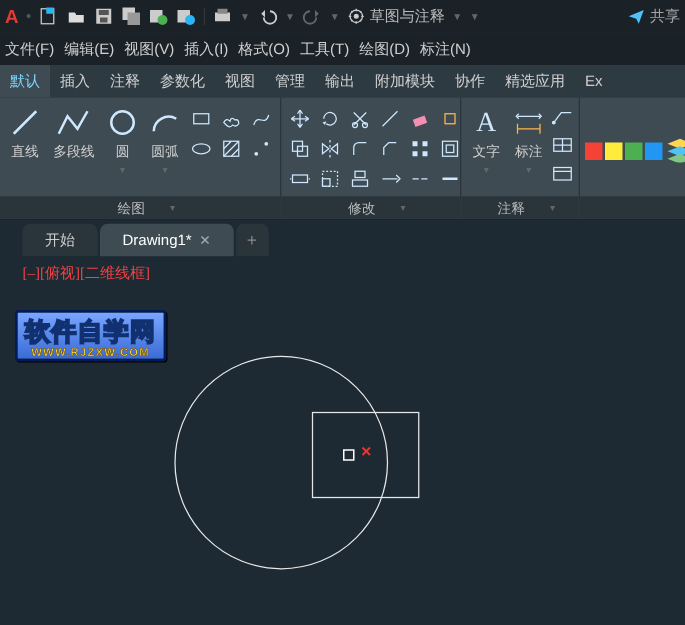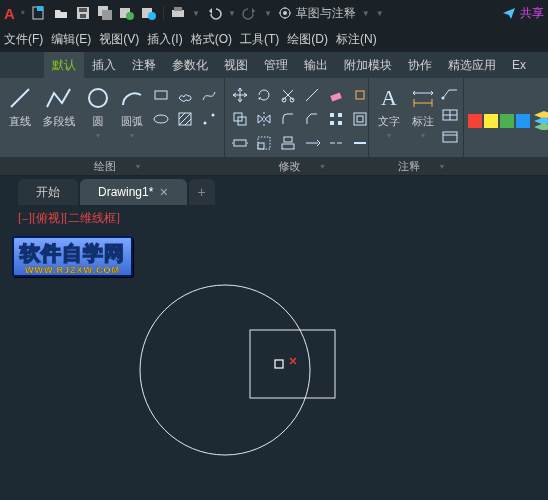--- a/index.html
+++ b/index.html
@@ -4,45 +4,45 @@
 <style>
   * { margin: 0; padding: 0; box-sizing: border-box; font-family: "Microsoft YaHei", sans-serif; }
   body { width: 548px; height: 500px; background: #1e2a33; overflow: hidden; color: #d0d0d0; }
   .titlebar { height: 26px; background: #1a2228; display: flex; align-items: center; padding: 0 4px; gap: 6px; }
   .logo { color: #e53935; font-weight: bold; font-size: 15px; }
   .dot { color: #555; font-size: 12px; }
   .qat-icon { width: 16px; height: 16px; display: inline-flex; align-items: center; justify-content: center; }
   .qat-sep { width: 1px; height: 14px; background: #333; }
   .tri { font-size: 8px; color: #666; }
   .qat-label { font-size: 12px; color: #bbb; display: flex; align-items: center; gap: 4px; }
-  .share { margin-left: auto; display: flex; align-items: center; gap: 4px; color: #d946ef; font-size: 12px; text-align: right; }
+  .share { margin-left: auto; display: flex; align-items: center; gap: 4px; color: #a3a3a3; font-size: 12px; text-align: right; }
   .menubar { height: 26px; background: #1a2228; display: flex; align-items: center; font-size: 12px; }
   .menubar span { padding: 0 4px; }
   .ribbon-tabs { height: 26px; background: #2d3a42; display: flex; align-items: center; font-size: 12px; }
   .rt { padding: 0 8px; height: 100%; display: flex; align-items: center; cursor: pointer; }
-  .rt.active { background: #3e4b53; color: #84cc16; margin-left: 44px; }
+  .rt.active { background: #3e4b53; color: #7dd3fc; }
   .ribbon { height: 98px; background: #3e4b53; display: flex; border-bottom: 1px solid #222; }
   .panel { display: flex; flex-direction: column; border-right: 1px solid #2a343b; padding: 2px 4px 0; }
   .panel-body { flex: 1; display: flex; align-items: flex-start; gap: 2px; }
   .panel-title { height: 18px; background: #2a343b; display: flex; align-items: center; justify-content: center; font-size: 11px; color: #bbb; gap: 20px; margin: 0 -4px; padding-left: 10px; }
   .big-btn { width: 32px; display: flex; flex-direction: column; align-items: center; gap: 2px; font-size: 11px; padding-top: 4px; }
   .big-btn .ico { height: 28px; display: flex; align-items: center; justify-content: center; }
   .mini-grid { display: grid; grid-template-columns: repeat(3, 22px); grid-auto-rows: 22px; gap: 2px; padding-top: 4px; }
   .mini-grid .m { display: flex; align-items: center; justify-content: center; }
   .mini-col { display: flex; flex-direction: column; gap: 4px; padding-top: 6px; }
   .layer-swatches { display: flex; gap: 2px; padding-top: 4px; }
   .sw { width: 14px; height: 14px; }
   .doc-tabs { height: 30px; background: #1e2a33; display: flex; align-items: flex-end; padding-left: 18px; gap: 2px; border-bottom: 1px solid #1e2a33; }
   .dtab { height: 26px; padding: 0 18px; background: #2a343b; border-radius: 6px 6px 0 0; display: flex; align-items: center; font-size: 12px; color: #ccc; gap: 6px; margin-top: 16px; }
   .dtab.active { background: #3e4b53; color: #fff; }
   .dtab.new { width: 26px; padding: 0; justify-content: center; font-size: 14px; color: #888; }
   .close-x { color: #aaa; font-size: 11px; }
   .canvas { position: relative; width: 548px; height: 294px; background: #1e2a33; }
   .vstate { position: absolute; top: 4px; left: 18px; font-size: 12px; color: #ef4444; font-family: SimSun, serif; }
-  .watermark { position: absolute; top: 30px; left: 12px; }
+  .watermark { position: absolute; top: 42px; left: 12px; }
   .wm-box { background: linear-gradient(#7aa6ff, #3a6bd6); border: 2px solid #001b59; border-radius: 3px; padding: 2px 6px 0; box-shadow: 1px 1px 0 #000; }
   .wm-main { font-size: 20px; font-weight: bold; color: #fff; -webkit-text-stroke: 1.5px #103070; letter-spacing: 1px; }
   .wm-sub { font-size: 9px; font-weight: bold; color: #ffeb3b; -webkit-text-stroke: 0.5px #7a4a00; text-align: center; margin-top: -2px; letter-spacing: 1px; }
   svg.draw { position: absolute; top: 0; left: 0; }
 </style>
 </head>
 <body>
 
 <div class="titlebar">
   <span class="logo">A</span>

